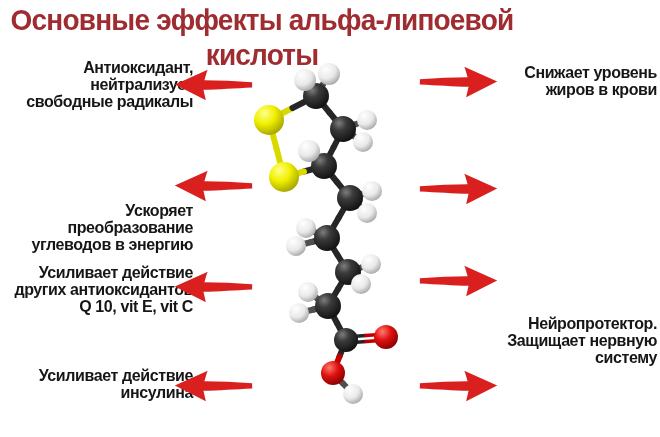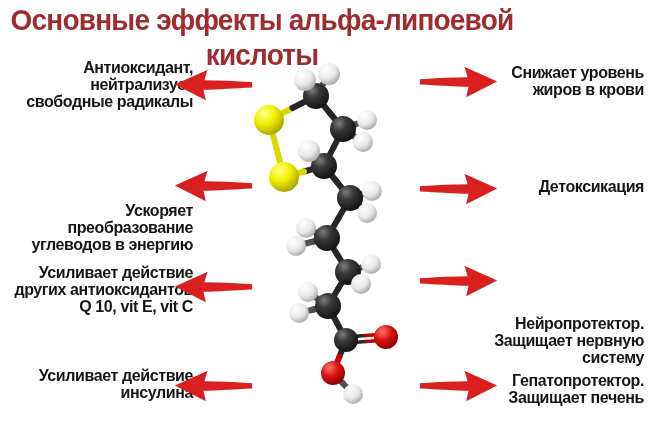--- a/index.html
+++ b/index.html
@@ -38,21 +38,21 @@
     position: absolute;
     color: var(--text);
     font-weight: 700;
     font-size: 16px;
     letter-spacing: -0.4px;
     line-height: 17px;
     text-align: right;
     white-space: pre;
   }
   .effect.left  { left: 5px;   width: 188px; }
-  .effect.right { left: 472px; width: 172px; }
+  .effect.right { left: 485px; width: 172px; }
   .pos-lt1 { top: 59px;  }
   .pos-lt2 { top: 159px; margin-top: 43px; }
   .pos-lt3 { top: 264px; }
   .pos-lt4 { top: 367px; }
   .pos-rt1 { top: 64px;  }
   .pos-rt2 { top: 178px; }
   .pos-rt3 { top: 271px; margin-top: 44px; }
   .pos-rt4 { top: 372px; }
   .arrow {
     position: absolute;
@@ -92,26 +92,23 @@
 преобразование
 углеводов в энергию</div>
   <div class="effect left pos-lt3">Усиливает действие
 других антиоксидантов
 Q 10, vit E, vit C</div>
   <div class="effect left pos-lt4">Усиливает действие
 инсулина</div>
 
   <div class="effect right pos-rt1">Снижает уровень
 жиров в крови</div>
-  <div class="effect right pos-rt2">Детоксикация</div>
   <div class="effect right pos-rt3">Нейропротектор.
 Защищает нервную
 систему</div>
-  <div class="effect right pos-rt4">Гепатопротектор.
-Защищает печень</div>
 
   <div class="arrow left pos-la1">
     <svg viewBox="0 0 84 44">
         <path d="M1,19 C18,17.8 36,17 51,17 L48.5,8.5 L47.5,6 L82,21.5 L49.5,38 L52,27 C37,26.5 18,25.5 1,24.5 Z"></path>
       </svg>
   </div>
   <div class="arrow left pos-la2">
     <svg viewBox="0 0 84 44">
         <path d="M1,19 C18,17.8 36,17 51,17 L48.5,8.5 L47.5,6 L82,21.5 L49.5,38 L52,27 C37,26.5 18,25.5 1,24.5 Z"></path>
       </svg>

